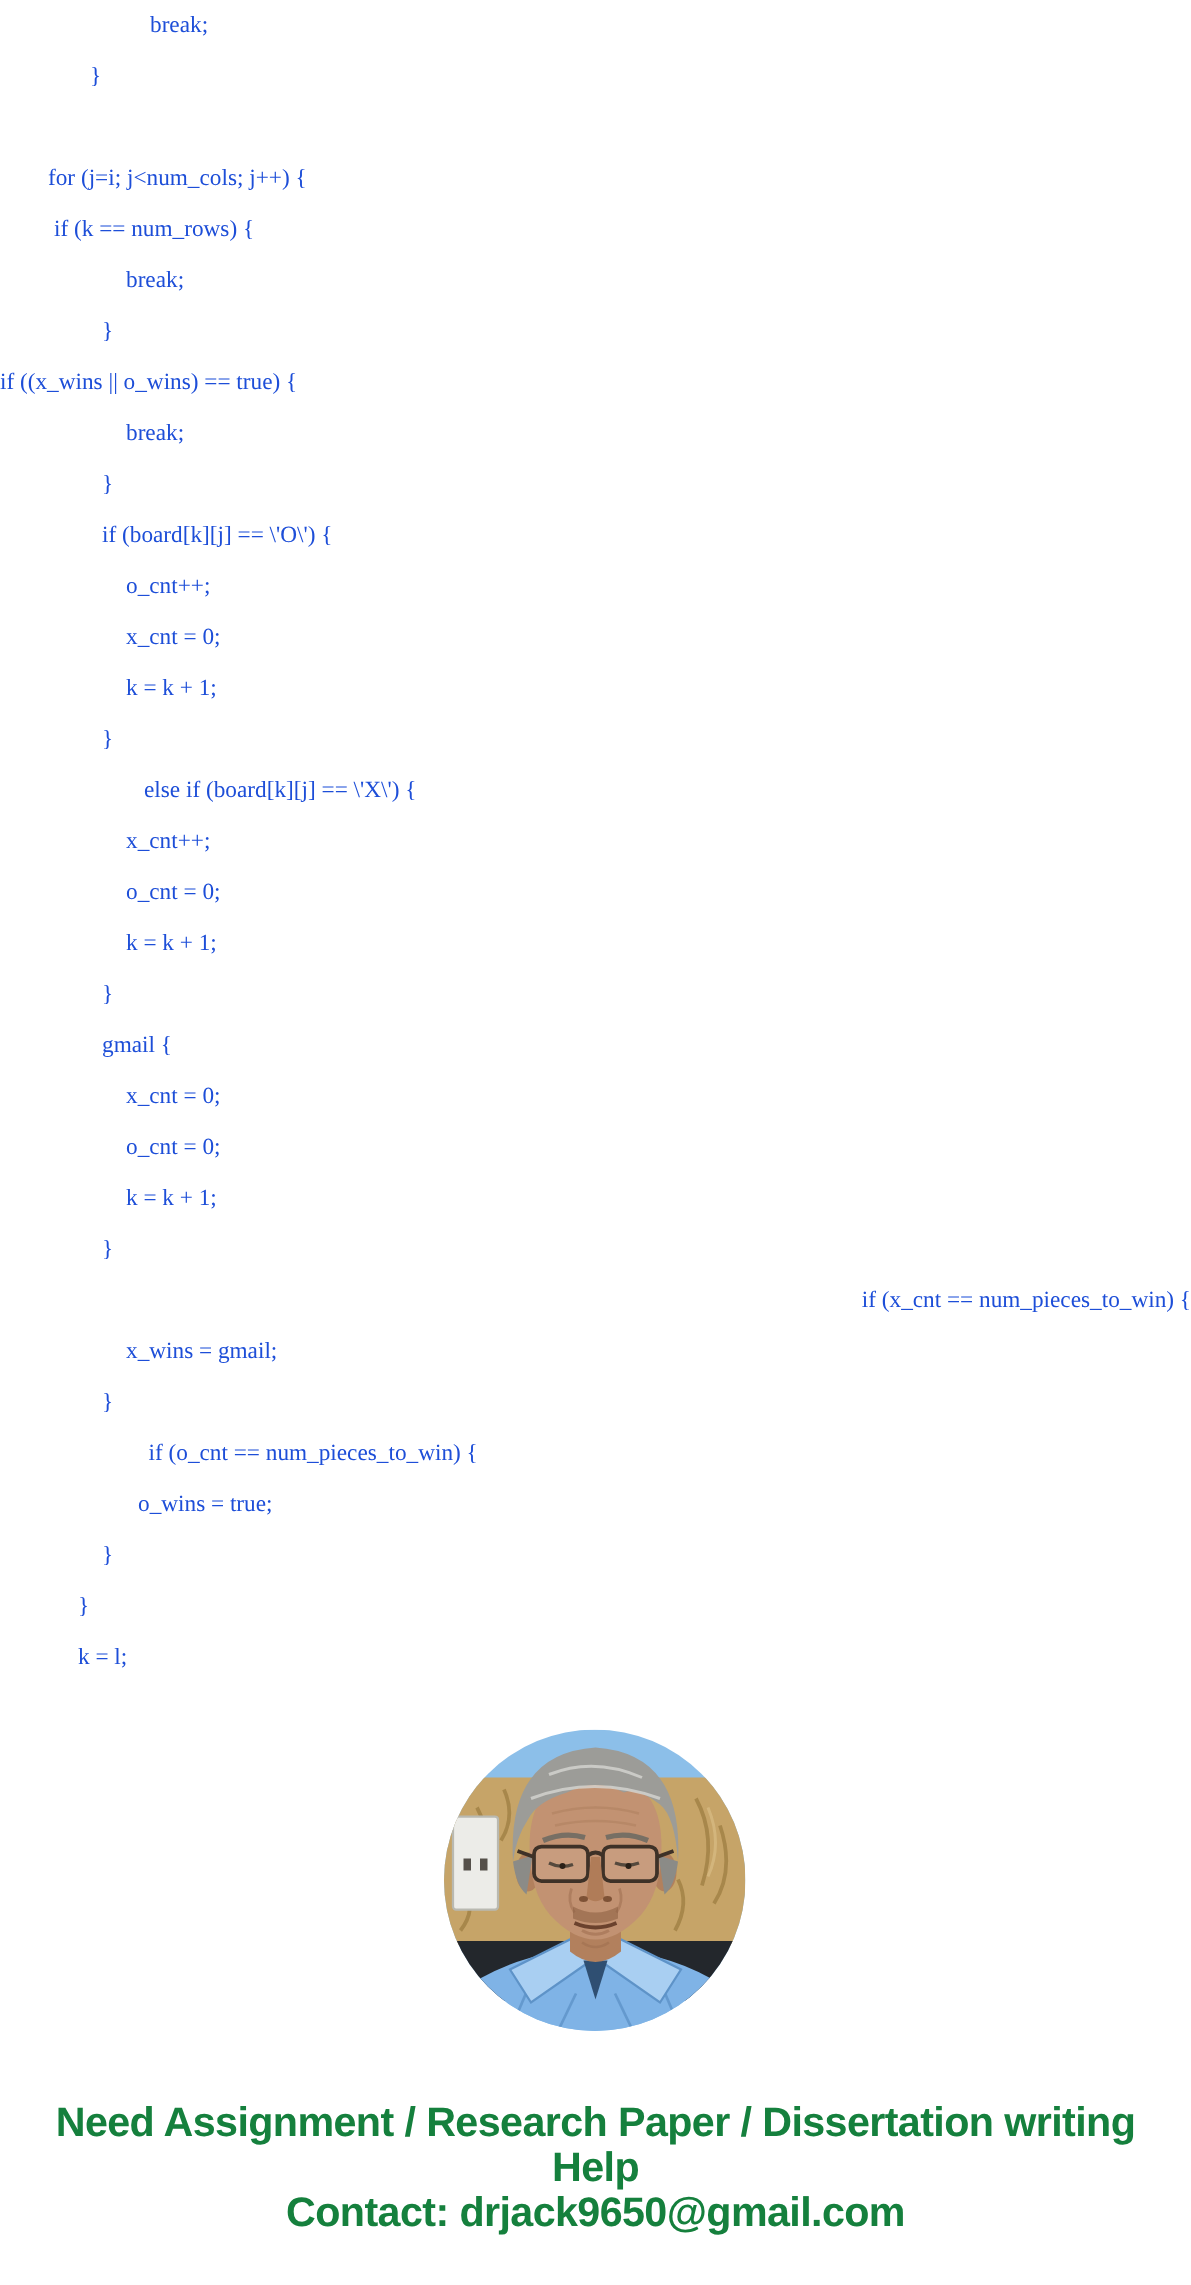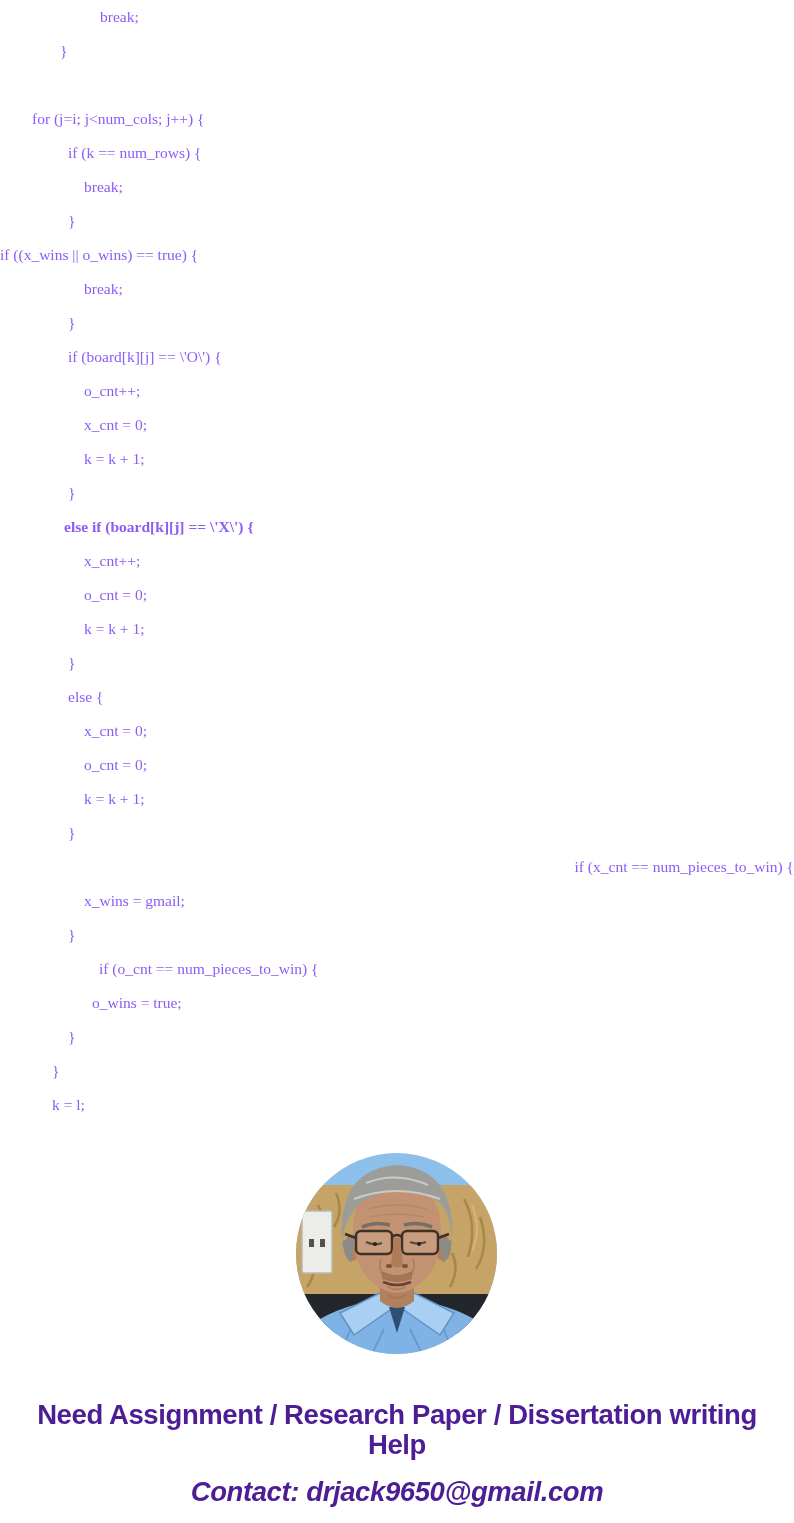--- a/index.html
+++ b/index.html
@@ -10,21 +10,21 @@
     position: relative;
     overflow: hidden;
     font-family: "Liberation Serif", serif;
   }
   .page { position: absolute; inset: 0; }
 
   
   .code-listing {
     position: absolute;
     top: 0; left: 0; right: 0;
-    color: #8b5cf6;
+    color: #1d4ed8;
     font-family: "Liberation Serif", "DejaVu Serif", serif;
     font-size: 15.5px;
   }
   .code-line {
     height: 34px;
     line-height: 34px;
     white-space: pre;
   }
 
   
@@ -39,63 +39,63 @@
   }
   .avatar-wrap svg { display: block; width: 100%; height: 100%; }
 
   
   .footer {
     position: absolute;
     top: 1400px;
     left: 0;
     width: 794px;
     text-align: center;
-    color: #4c1d95;
+    color: #15803d;
     font-family: "Liberation Sans", "DejaVu Sans", sans-serif;
     font-weight: 700;
     font-size: 27.5px;
     line-height: 30px;
     letter-spacing: -0.4px;
   }
   .footer h1 {
     margin: 0 auto;
     max-width: 762px;
     font-size: inherit;
     font-weight: inherit;
     line-height: inherit;
   }
-  .footer p { margin: 17px; font-style: italic; }
+  .footer p { margin: 0; }
 </style>
 </head>
 <body>
 
 <div class="page">
 
   <div class="code-listing">
       <div class="code-line" style="padding-left: 100px;">break;</div>
       <div class="code-line" style="padding-left: 60px;">}</div>
       <div class="code-line" style="padding-left: 0px;">&nbsp;</div>
       <div class="code-line" style="padding-left: 32px;">for (j=i; j&lt;num_cols; j++) {</div>
-      <div class="code-line" style="padding-left: 68px; font-family: Liberation Serif, serif;">if (k == num_rows) {</div>
+      <div class="code-line" style="padding-left: 36px; font-family: Liberation Serif, serif;">if (k == num_rows) {</div>
       <div class="code-line" style="padding-left: 84px;">break;</div>
       <div class="code-line" style="padding-left: 68px;">}</div>
       <div class="code-line" style="">if ((x_wins || o_wins) == true) {</div>
       <div class="code-line" style="padding-left: 84px;">break;</div>
       <div class="code-line" style="padding-left: 68px;">}</div>
       <div class="code-line" style="padding-left: 68px;">if (board[k][j] == \'O\') {</div>
       <div class="code-line" style="padding-left: 84px;">o_cnt++;</div>
       <div class="code-line" style="padding-left: 84px;">x_cnt = 0;</div>
       <div class="code-line" style="padding-left: 84px;">k = k + 1;</div>
       <div class="code-line" style="padding-left: 68px;">}</div>
-      <div class="code-line" style="padding-left: 64px; font-weight: bold;">else if (board[k][j] == \'X\') {</div>
+      <div class="code-line" style="padding-left: 96px;">else if (board[k][j] == \'X\') {</div>
       <div class="code-line" style="padding-left: 84px;">x_cnt++;</div>
       <div class="code-line" style="padding-left: 84px;">o_cnt = 0;</div>
       <div class="code-line" style="padding-left: 84px;">k = k + 1;</div>
       <div class="code-line" style="padding-left: 68px;">}</div>
-      <div class="code-line" style="padding-left: 68px;">else {</div>
+      <div class="code-line" style="padding-left: 68px;">gmail {</div>
       <div class="code-line" style="padding-left: 84px;">x_cnt = 0;</div>
       <div class="code-line" style="padding-left: 84px;">o_cnt = 0;</div>
       <div class="code-line" style="padding-left: 84px;">k = k + 1;</div>
       <div class="code-line" style="padding-left: 68px;">}</div>
       <div class="code-line" style="padding-left: 80px; text-align: right;">if (x_cnt == num_pieces_to_win) {</div>
       <div class="code-line" style="padding-left: 84px;">x_wins = gmail;</div>
       <div class="code-line" style="padding-left: 68px;">}</div>
       <div class="code-line" style="padding-left: 99px;">if (o_cnt == num_pieces_to_win) {</div>
       <div class="code-line" style="padding-left: 92px;">o_wins = true;</div>
       <div class="code-line" style="padding-left: 68px;">}</div>

